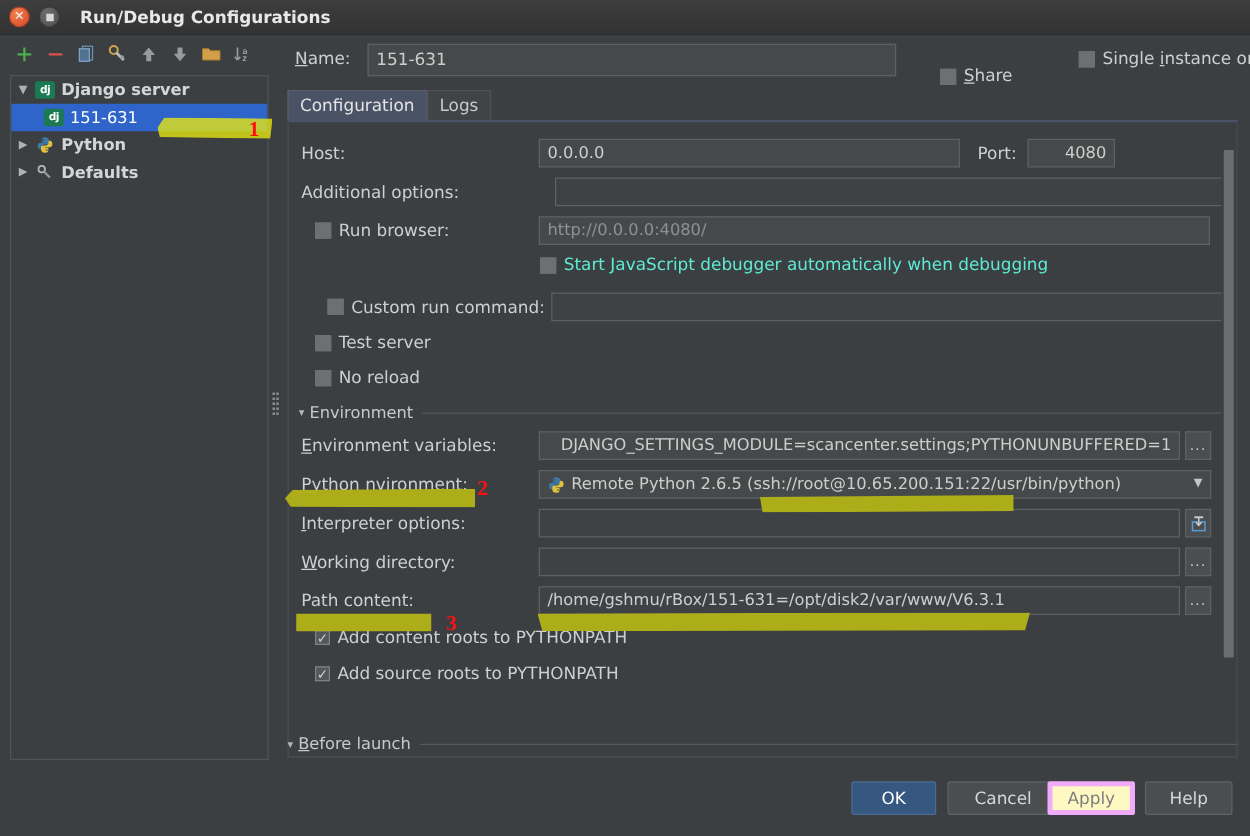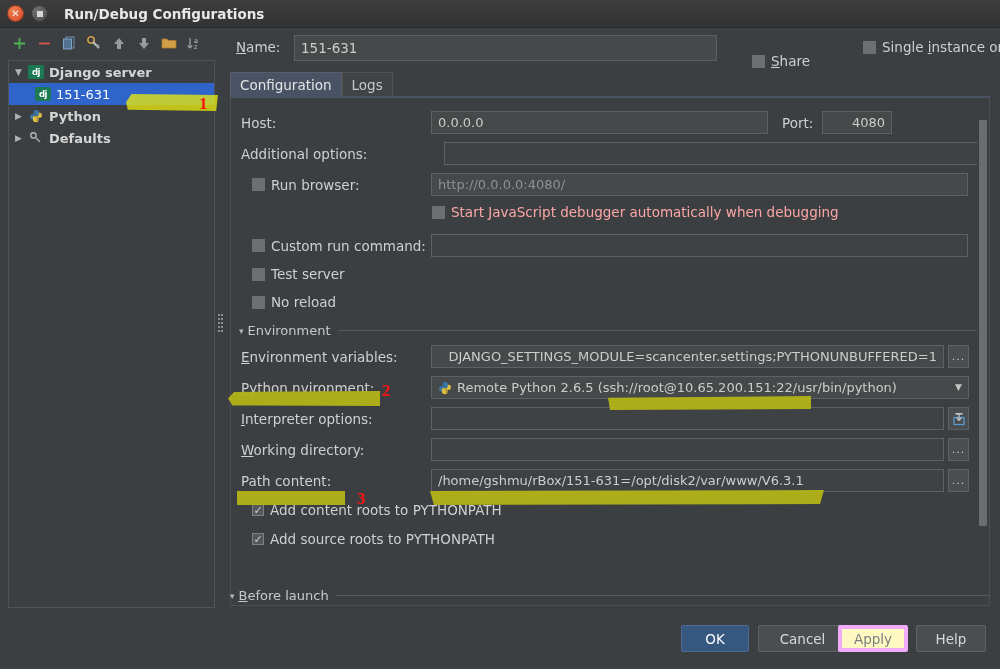--- a/index.html
+++ b/index.html
@@ -328,24 +328,24 @@
     <div class="crow row" style="left:10px; top:75px; width:740px;">
       <div class="row" style="width:190px">
         <span class="cbx" style="margin-left:11px"></span>
         <span class="lbl">Run browser:</span>
       </div>
       <div class="field ghost" style="width:537px">http://0.0.0.0:4080/</div>
     </div>
 
     <div class="crow row" style="left:201px; top:106px;">
       <span class="cbx"></span>
-      <span class="lbl" style="color:#fca5a5">Start JavaScript debugger automatically when debugging</span>
-    </div>
-
-    <div class="crow row" style="left:10px; top:136px; width:740px;">
+      <span class="lbl" style="color:#5eead4">Start JavaScript debugger automatically when debugging</span>
+    </div>
+
+    <div class="crow row" style="left:20px; top:136px; width:740px;">
       <div class="row" style="width:190px">
         <span class="cbx" style="margin-left:11px"></span>
         <span class="lbl">Custom run command:</span>
       </div>
       <div class="field empty" style="width:537px"></div>
     </div>
 
     <div class="crow row" style="left:21px; top:168px;">
       <span class="cbx"></span>
       <span class="lbl">Test server</span>

